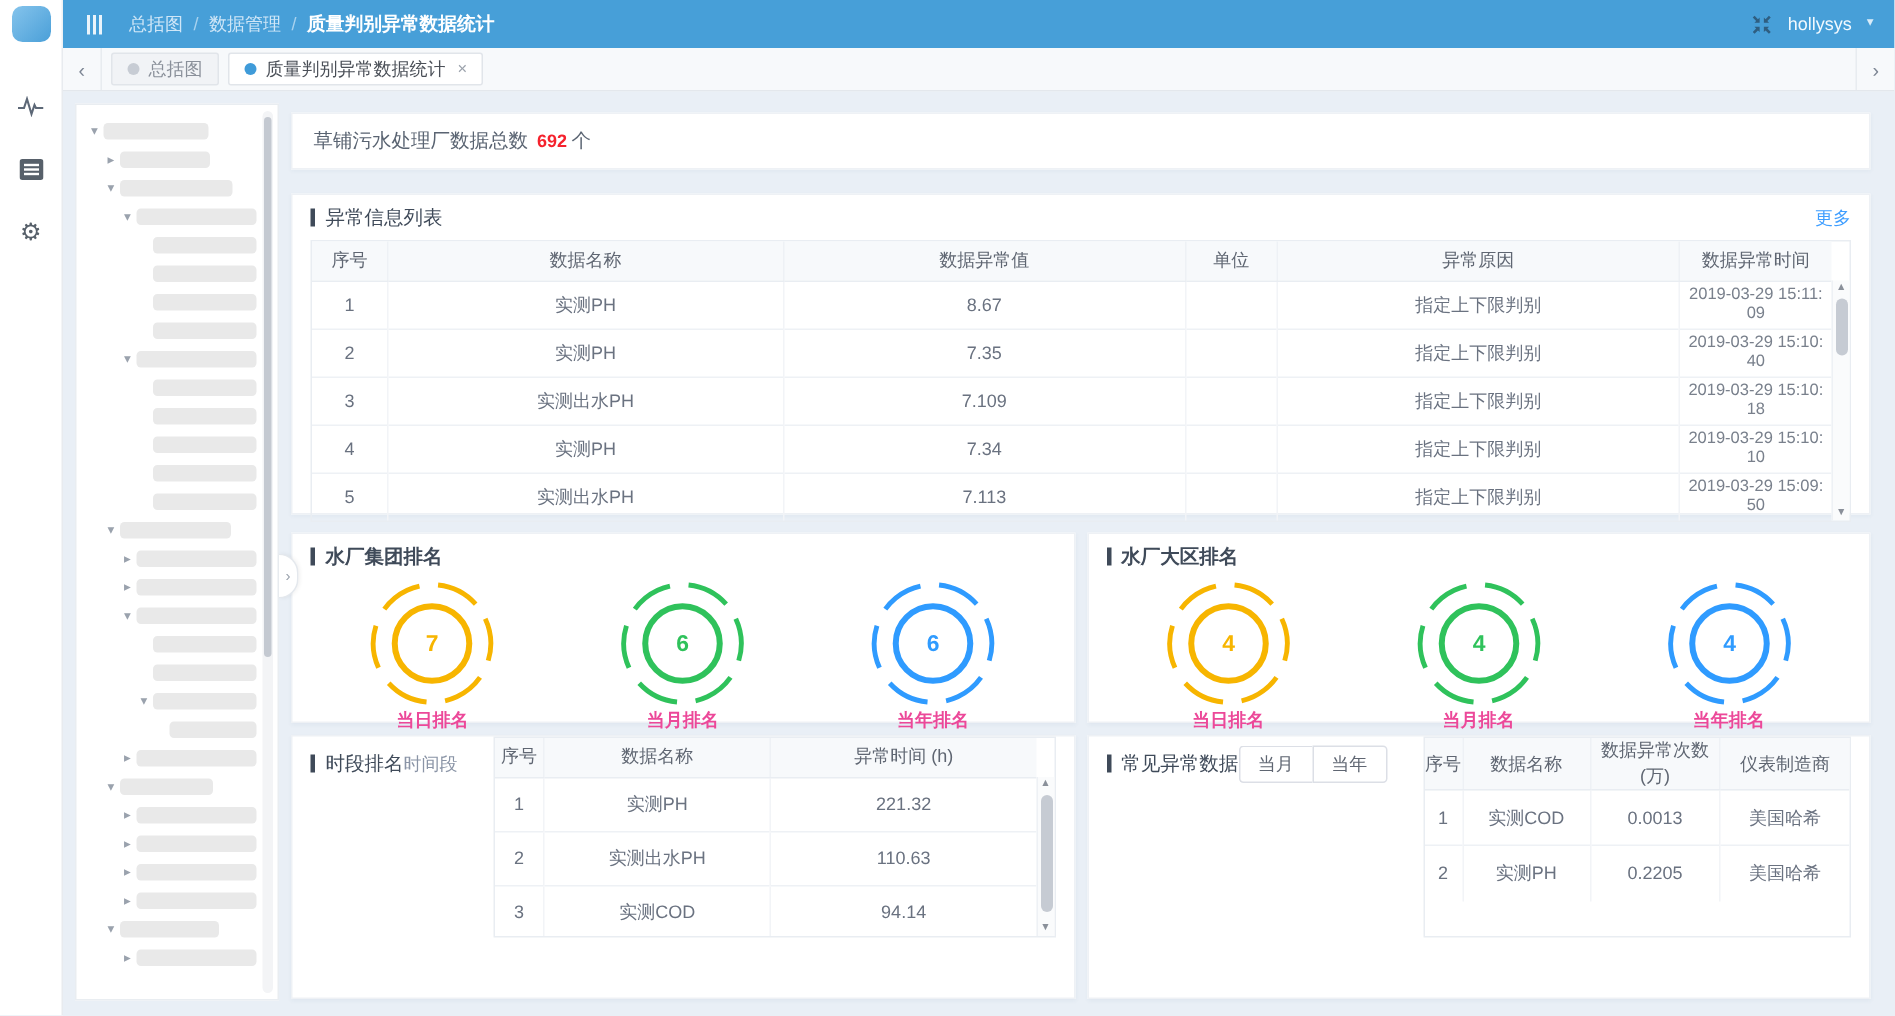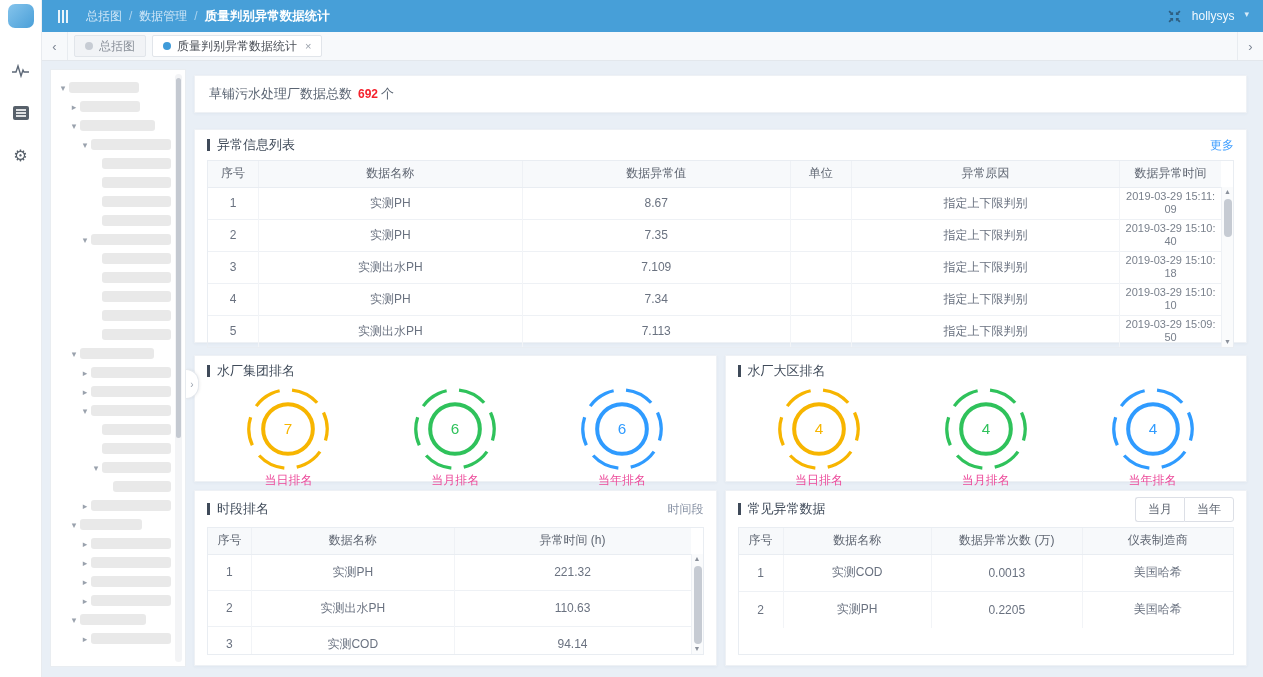--- a/index.html
+++ b/index.html
@@ -79,29 +79,29 @@
   .pr-table td { height:36px; }
   .ca-table td { height:37px; }
 
   .vscroll { position:absolute; top:26px; right:0; bottom:0; width:12px; background:#fafbfc; border-left:1px solid #eef1f5; }
   .vscroll .arr { position:absolute; left:0; width:100%; text-align:center; font-size:7px; color:#8a909a; line-height:10px; }
   .vscroll .arr.up { top:0; } .vscroll .arr.dn { bottom:0; }
   .vscroll .thumb { position:absolute; left:2px; width:8px; background:#c6cbd3; border-radius:4px; }
 
   
   .rank-row { display:flex; gap:8px; margin-top:12px; flex:none; }
-  .rank-card { flex:1; height:127px; display:flex; flex-direction:column; }
+  .rank-card { flex:1; height:127px; display:flex; flex-direction:column;font-weight:bold; }
   .rings { flex:1; display:flex; align-items:flex-start; justify-content:space-around; padding:0 10px; }
   .ring-item { display:flex; flex-direction:column; align-items:center; width:120px; }
   .ring-item svg { display:block; }
   .ring-label { margin-top:0px; color:#ec4899; font-size:12px; }
 
   
   .bottom-row { display:flex; gap:8px; margin-top:8px; flex:none; }
-  .bottom-card { flex:1; height:176px; display:flex; flex-direction:column; }
+  .bottom-card { flex:1; height:176px; display:flex; flex-direction:row; }
   .bottom-card .sec-head { height:36px; }
   .filter { margin-left:auto; display:flex; align-items:center; gap:8px; }
   .filter-label { color:#8a94a6; font-size:12px; }
   .date-input { position:relative; width:150px; height:26px; border:1px solid #dcdfe6; border-radius:3px; background:#fff; display:flex; align-items:center; padding:0 24px 0 8px; }
   .date-input input { border:none; outline:none; width:100%; font-size:12px; color:#606266; background:transparent; font-family:inherit; }
   .date-input input::placeholder { color:#bfc4cc; }
   .cal-icon { position:absolute; right:6px; top:6px; }
   .btn-group { margin-left:auto; display:flex; }
   .tgl-btn { height:25px; padding:0 12px; background:#fff; border:1px solid #dcdfe6; color:#5f6672; font-size:12px; cursor:pointer; font-family:inherit; }
   .tgl-btn:first-child { border-radius:3px 0 0 3px; border-right:none; }

